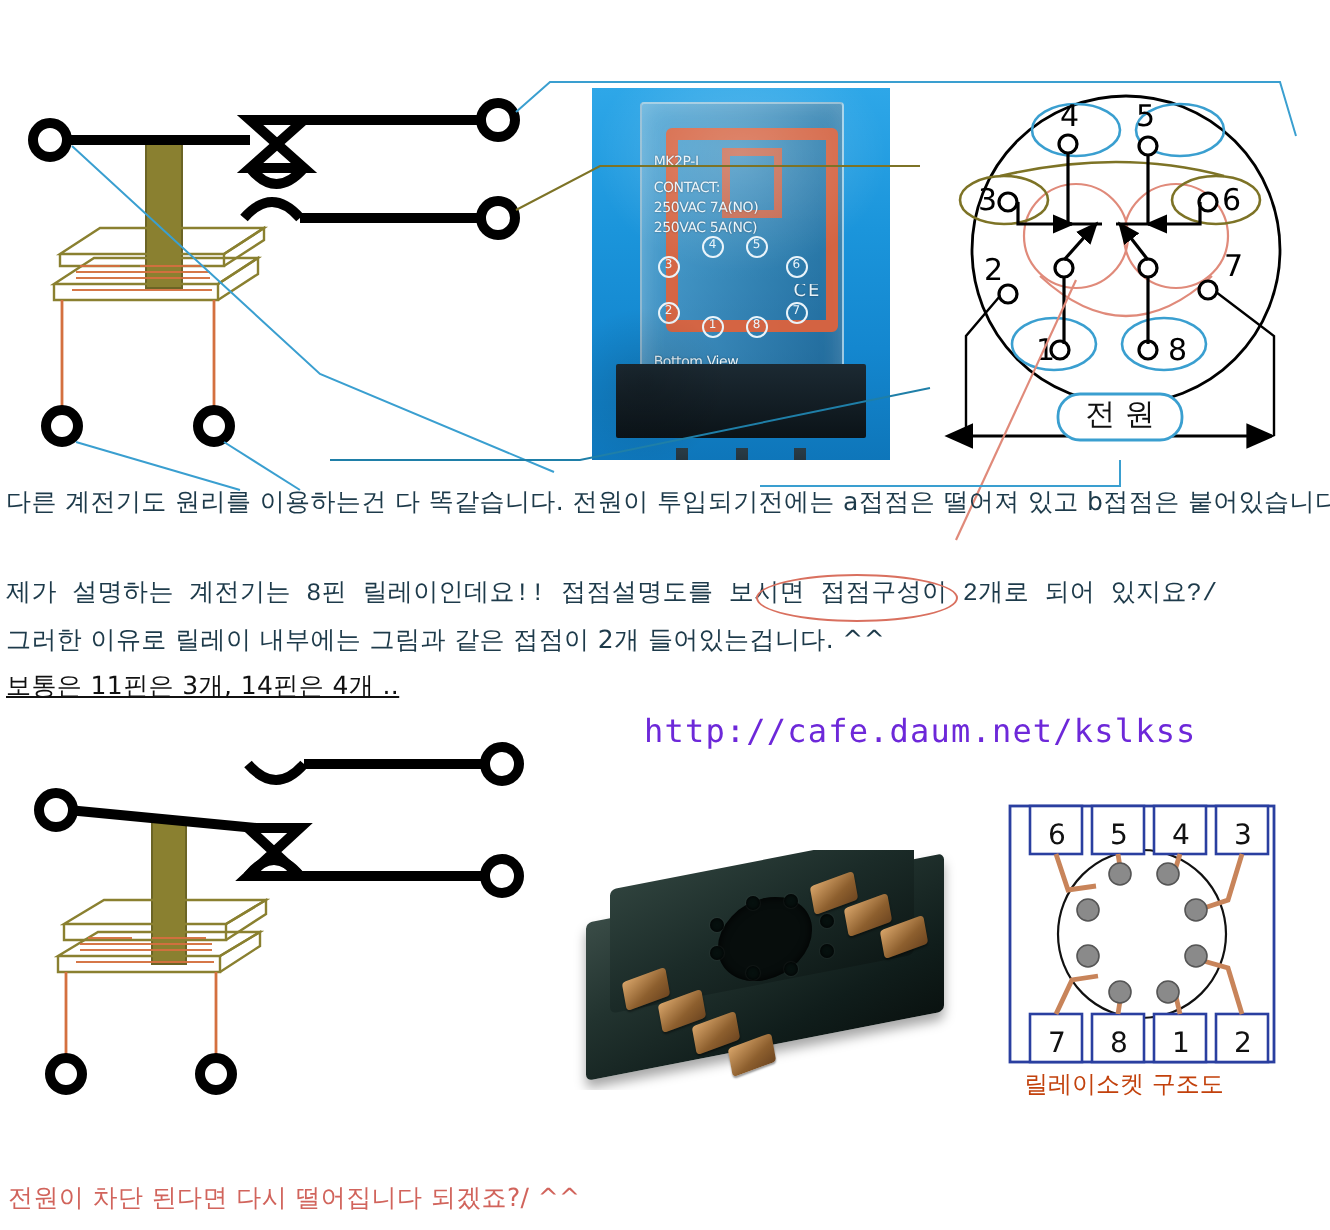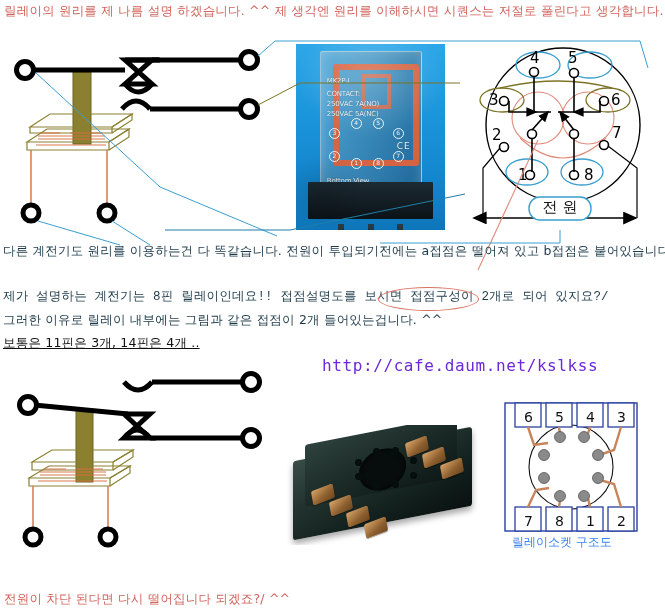--- a/index.html
+++ b/index.html
@@ -46,21 +46,21 @@
     line-height: 16px;
   }
   .t-url {
     color: #6d28d9;
     font-family: "DejaVu Sans Mono", "Liberation Mono", monospace;
     font-size: 16px;
     letter-spacing: 0.6px;
     white-space: nowrap;
   }
   .caption {
-    color: #3b82f6;
+    color: #c2410c;
     font-size: 12px;
     white-space: nowrap;
   }
 
   
   .hl-ellipse {
     position: absolute;
     border: 1.4px solid #d9705f;
     border-radius: 50% / 50%;
     pointer-events: none;
@@ -198,21 +198,20 @@
     width: 665px;
     height: 615px;
     pointer-events: none;
   }
 </style>
 </head>
 <body>
 
 <div class="page">
 
-  <div class="abs t-red" style="left:4px; top:3px;">릴레이의 원리를 제 나름 설명 하겠습니다. ^^ 제 생각엔 원리를 이해하시면 시퀀스는 저절로 풀린다고 생각합니다.</div>
 
   <div class="relay-photo" style="left:296px; top:44px; width:149px; height:186px;">
     <div class="bg"></div>
     <div class="relay-body">
       <div class="relay-frame">
         <div class="relay-frame-inner"></div>
       </div>
       <div class="relay-label" style="top:17%;">MK2P-I</div>
       <div class="relay-label" style="top:26%;">CONTACT:</div>
       <div class="relay-label" style="top:33%;">250VAC 7A(NO)</div>

